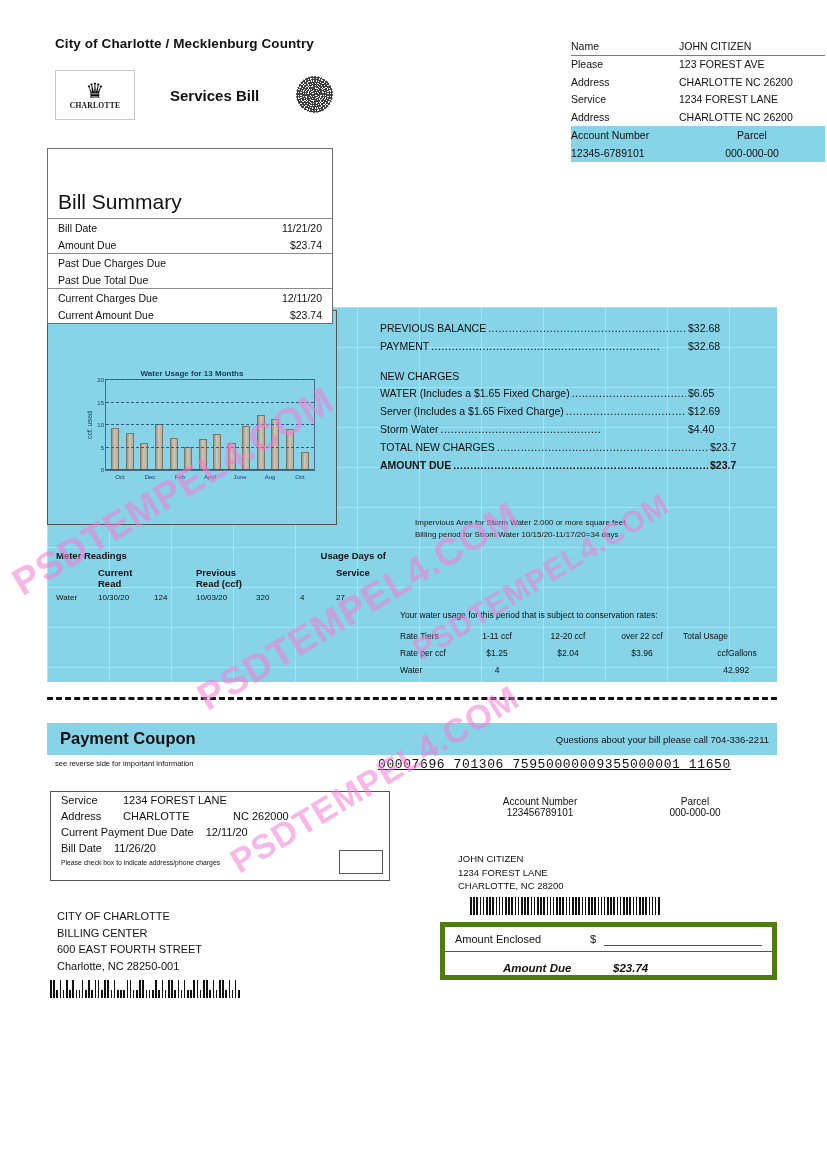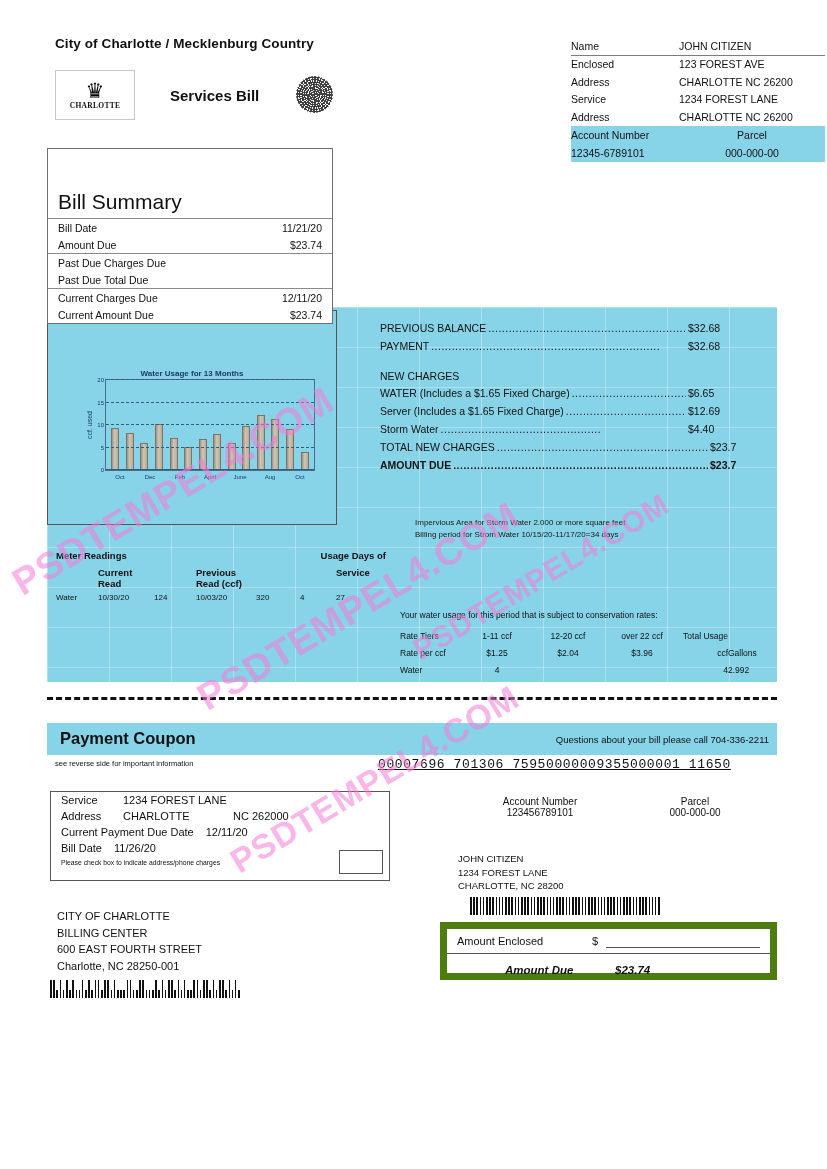--- a/index.html
+++ b/index.html
@@ -397,21 +397,21 @@
     gap: 1.6px;
   }
   .barcode span { display: block; width: 1.6px; background: #111; }
   .barcode.b-coupon { left: 470px; top: 897px; }
   .barcode.b-return { left: 50px; top: 980px; }
 
   .amt-box {
     position: absolute;
     left: 440px; top: 922px;
     width: 337px; height: 58px;
-    border: 7px solid #4d7c0f;
+    border: 5px solid #4d7c0f;
     box-sizing: border-box;
   }
   .amt-row1 {
     display: flex;
     align-items: center;
     height: 24px;
     border-bottom: 1px solid #555;
     font-size: 11px;
     padding-left: 10px;
   }
@@ -473,21 +473,21 @@
 
   <div class="services-bill">Services Bill</div>
   <div class="seal"></div>
 
   <div class="cust">
     <div class="cust-row ruled">
       <div class="cust-k">Name</div>
       <div class="cust-v">JOHN CITIZEN</div>
     </div>
     <div class="cust-row">
-      <div class="cust-k">Enclosed</div>
+      <div class="cust-k">Please</div>
       <div class="cust-v">123 FOREST AVE</div>
     </div>
     <div class="cust-row">
       <div class="cust-k">Address</div>
       <div class="cust-v">CHARLOTTE NC 26200</div>
     </div>
     <div class="cust-row">
       <div class="cust-k">Service</div>
       <div class="cust-v">1234 FOREST LANE</div>
     </div>

